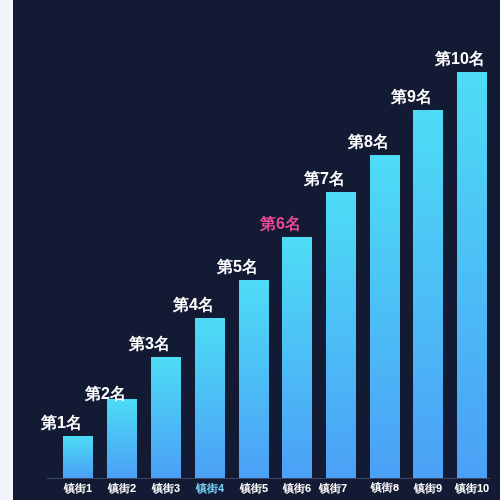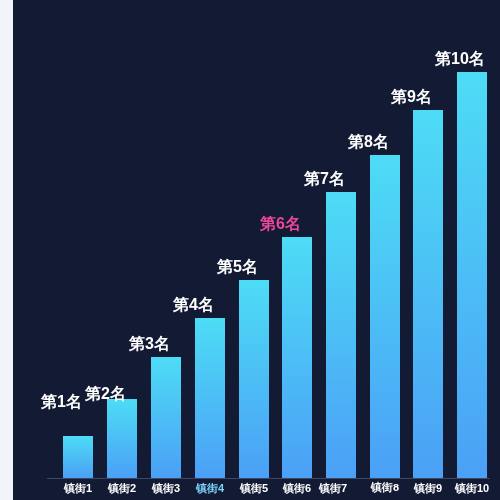--- a/index.html
+++ b/index.html
@@ -78,21 +78,21 @@
 <div id="chart-root">
 
   <div id="left-page-strip"></div>
 
   <div id="plot-area">
 
   <div id="axis-line" style="left: 47px; top: 478px; width: 443px; background: rgb(61, 71, 102);"></div>
       <div class="bar-group" style="left: 63px; width: 30px; height: 42px; bottom: 22px;">
         <div class="bar" style="height: 100%; background: linear-gradient(rgb(77, 220, 245) 0%, rgb(75, 160, 246) 100%);"></div>
       </div>
-      <div class="rank-label" style="color: rgb(255, 255, 255); left: 41px; top: 394px;">第1名</div>
+      <div class="rank-label" style="color: rgb(255, 255, 255); left: 41px; top: 415px;">第1名</div>
       <div class="tick-label" style="color: rgb(255, 255, 255); left: 53px; width: 50px; top: 483px;">镇街1</div>
       <div class="bar-group" style="left: 107px; width: 30px; height: 79px; bottom: 22px;">
         <div class="bar" style="height: 100%; background: linear-gradient(rgb(77, 220, 245) 0%, rgb(75, 160, 246) 100%);"></div>
       </div>
       <div class="rank-label" style="color: rgb(255, 255, 255); left: 85px; top: 378px; margin-top: 8px;">第2名</div>
       <div class="tick-label" style="color: rgb(255, 255, 255); left: 97px; width: 50px; top: 483px;">镇街2</div>
       <div class="bar-group" style="left: 151px; width: 30px; height: 121px; bottom: 22px;">
         <div class="bar" style="height: 100%; background: linear-gradient(rgb(77, 220, 245) 0%, rgb(75, 160, 246) 100%);"></div>
       </div>
       <div class="rank-label" style="color: rgb(255, 255, 255); left: 129px; top: 336px;">第3名</div>

